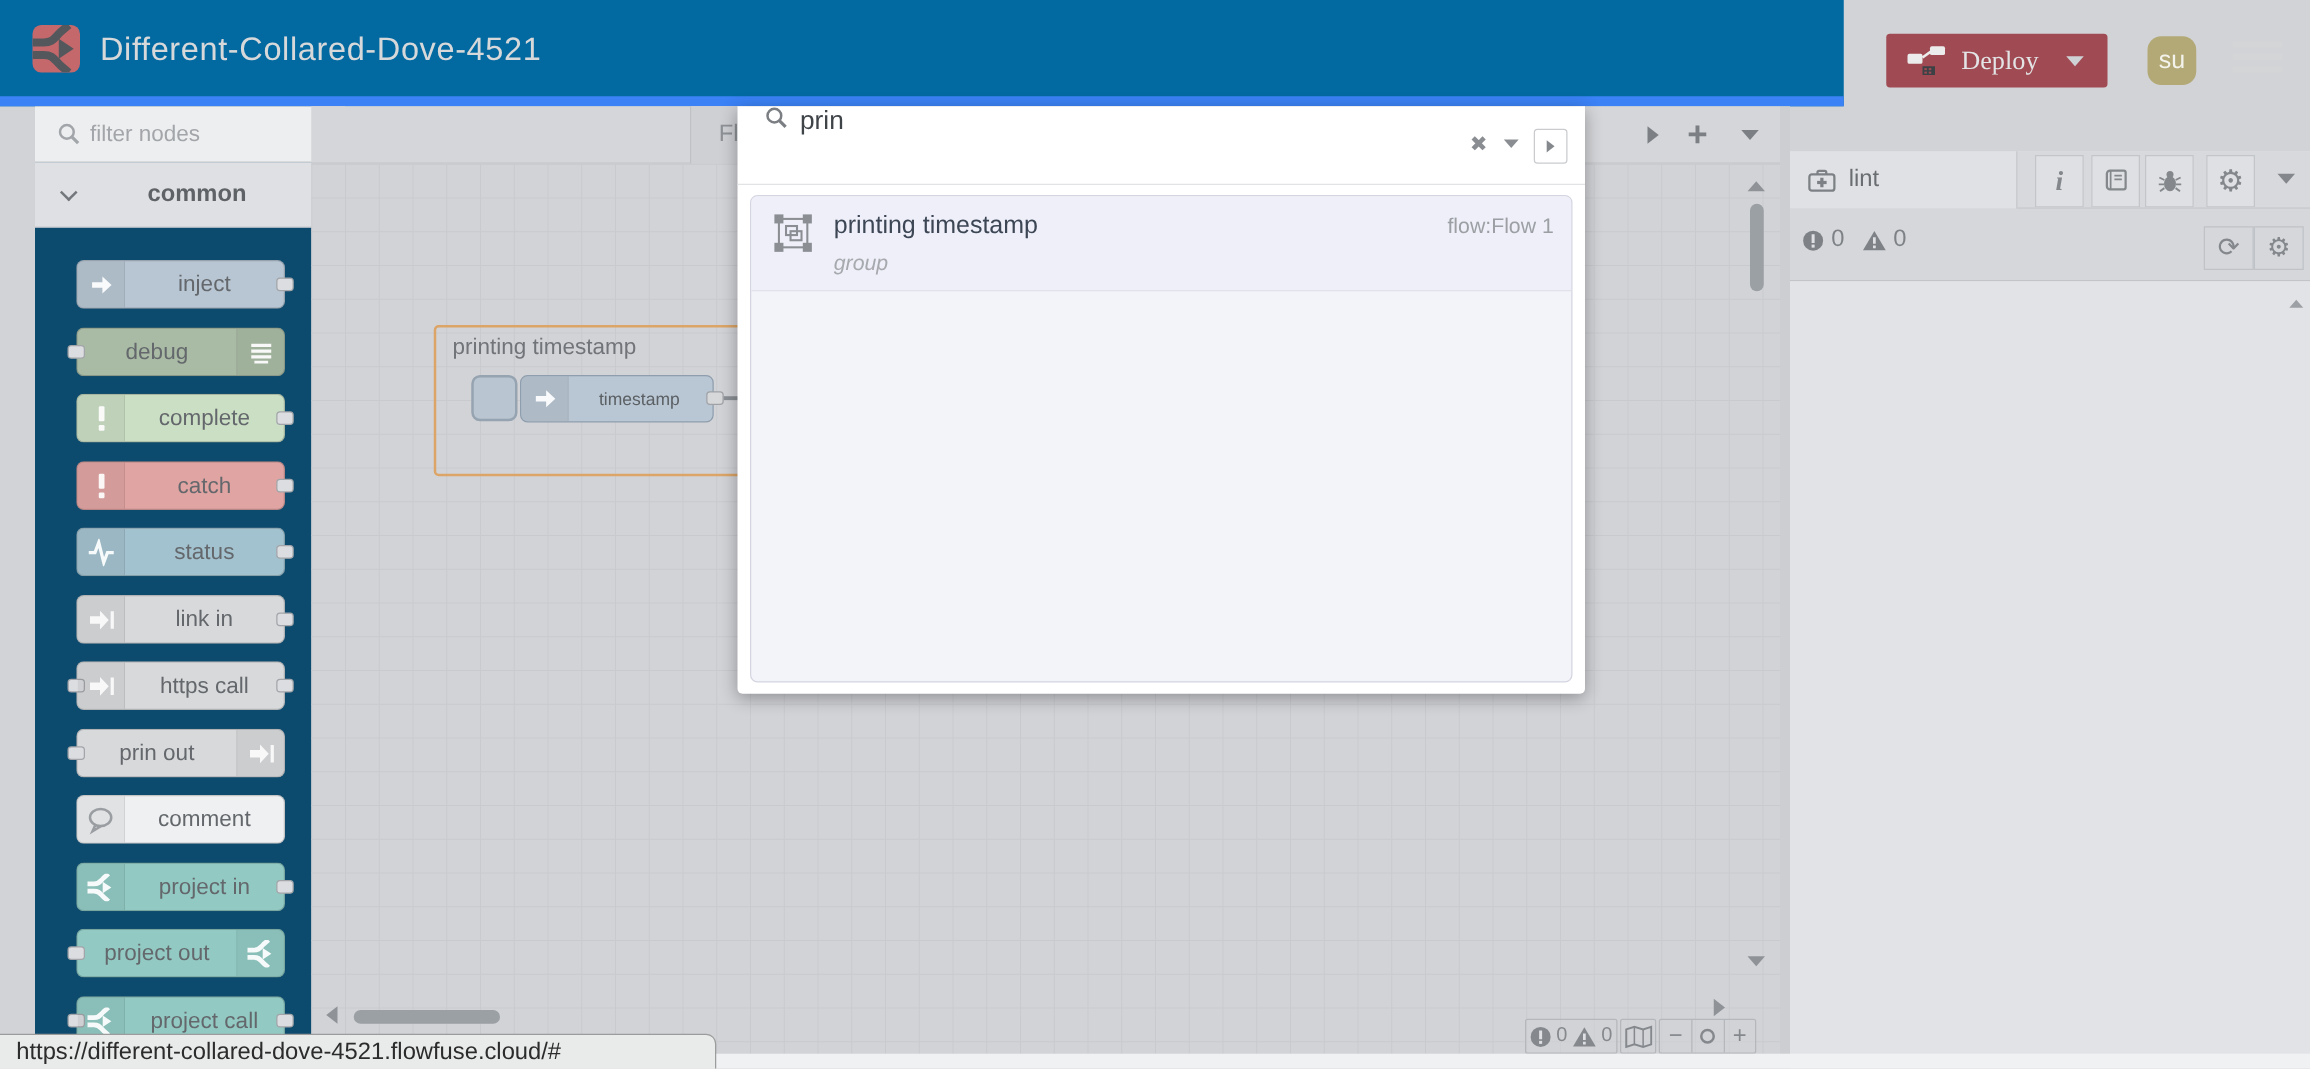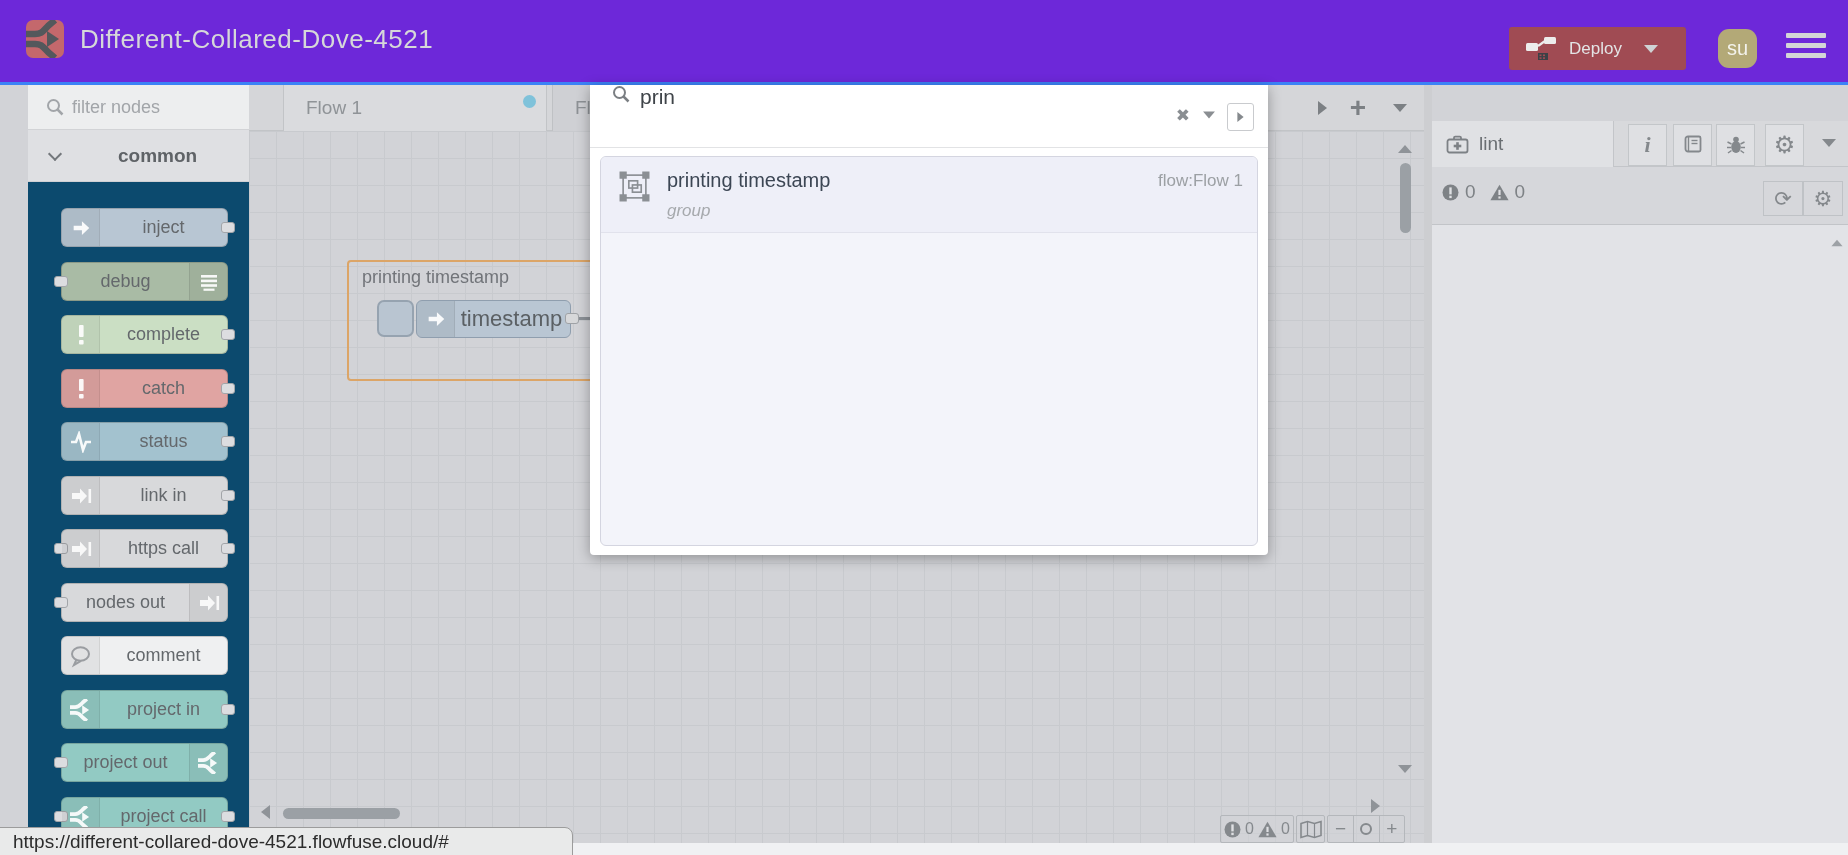--- a/index.html
+++ b/index.html
@@ -5,36 +5,36 @@
   * { margin:0; padding:0; box-sizing:border-box; }
   html,body { background:#f0f1f3; }
   body { font-family:"Liberation Sans", sans-serif; }
   #app {
     position:relative; width:1848px; height:855px; overflow:hidden;
     background:#d2d3d7;
   }
 
   
   #header {
-    position:absolute; left:0; top:0; width:1848px; height:85px;
-    background:#6d28d9; border-bottom:3px solid #3b82f6;
+    position:absolute; left:0; top:0; width:1475px; height:85px;
+    background:#0369a1; border-bottom:8px solid #3b82f6;
   }
   #logo {
     position:absolute; left:26px; top:20px; width:38px; height:38px;
     background:#c4686c; border-radius:7px; overflow:hidden;
   }
   #app-title {
     position:absolute; left:80px; top:24px; font-size:26px; color:#d6d8d9; letter-spacing:.5px;
   }
   #deploy-btn {
     position:absolute; left:1509px; top:27px; width:177px; height:43px;
     background:#a04b53; border-radius:3px; display:flex; align-items:center; cursor:pointer;
   }
   #deploy-btn .dicon { margin-left:16px; height:27px; }
-  #deploy-btn .dlabel { color:#e3e4e5; font-size:17px; margin-left:12px; }
+  #deploy-btn .dlabel { color:#e3e4e5; font-size:21px; margin-left:12px;font-family:Liberation Serif, serif; }
   #deploy-btn .tri-down { margin-left:22px; color:#cfd2d4; }
   #avatar {
     position:absolute; left:1718px; top:29px; width:39px; height:39px; border-radius:11px;
     background:#b3a977; color:#f3f3ec; font-size:20px; display:flex; align-items:center; justify-content:center;
     cursor:pointer;
   }
   #hamburger { position:absolute; left:1786px; top:33px; width:40px; height:30px; cursor:pointer; }
   #hamburger .bar { height:5px; background:#d3d5d6; margin-bottom:5px; border-radius:1px; }
 
   .tri-down { width:0; height:0; border-left:7px solid transparent; border-right:7px solid transparent; border-top:8px solid currentColor; display:inline-block; }
@@ -128,21 +128,21 @@
   #flow-group .gtitle { position:absolute; left:13px; top:5px; font-size:18px; color:#717479; }
   #inject-button {
     position:absolute; left:128px; top:169px; width:37px; height:37px;
     background:#b9c5d1; border:2px solid #96a3b0; border-radius:7px; cursor:pointer;
   }
   #inject-node {
     position:absolute; left:167px; top:169px; width:155px; height:38px;
     background:#b9c6d3; border:1px solid #8f9eae; border-radius:6px; cursor:pointer;
   }
   #inject-node .pal-icon { left:0; border-right:1px solid rgba(0,0,0,.08); border-radius:5px 0 0 5px; }
-  #inject-node .nlabel { position:absolute; right:0; width:117px; height:100%; display:flex; align-items:center; justify-content:center; font-size:22px; color:#5b6064; }
+  #inject-node .nlabel { position:absolute; right:0; width:117px; height:100%; display:flex; align-items:center; justify-content:center; font-size:14px; color:#5b6064; }
   #inject-port { position:absolute; left:316px; top:182px; width:14px; height:11px; background:#d7d8da; border:1px solid #9fa2a6; border-radius:3px; }
   #inject-wire { position:absolute; left:330px; top:186px; width:15px; height:3px; background:#8b9096; }
 
   
   .cfoot { position:absolute; border:1px solid #b4b7bb; border-radius:2px; height:28px; color:#85898d; display:flex; align-items:center; background:rgba(210,211,215,.5); }
   #cf-counts { left:971px; top:684px; width:74px; justify-content:center; gap:4px; font-size:16px; }
   #cf-map { left:1047px; top:684px; width:29px; justify-content:center; cursor:pointer; }
   #cf-zoom { left:1078px; top:684px; width:78px; cursor:pointer; }
   #cf-zoom .zcell { width:26px; height:100%; display:flex; align-items:center; justify-content:center; font-size:19px; }
   #cf-zoom .zcell + .zcell { border-left:1px solid #b4b7bb; }
@@ -362,21 +362,21 @@
           <span class="nlabel">https call</span>
         </div>
         <div class="pal-node icon-right" style="top: 498px; background: rgb(216, 217, 219);">
           <span class="port in"></span>
           <span class="pal-icon">
             <svg width="24" height="22" viewBox="0 0 24 22">
               <path d="M3 8 h8 V3.5 l7 7.5 -7 7.5 V14 H3 z" fill="#fff" opacity=".85"></path>
               <rect x="19.5" y="4" width="2.6" height="14" fill="#fff" opacity=".85"></rect>
             </svg>
           </span>
-          <span class="nlabel">nodes out</span>
+          <span class="nlabel">prin out</span>
         </div>
         <div class="pal-node icon-left" style="top: 551px; background: rgb(239, 240, 241);">
           <span class="pal-icon">
             <svg width="24" height="24" viewBox="0 0 24 24">
               <ellipse cx="11.5" cy="10" rx="8.5" ry="6.8" fill="none" stroke="#9a9da1" stroke-width="2"></ellipse>
               <path d="M7.5 15.5 l-2.5 5.5 7 -4.2" fill="none" stroke="#9a9da1" stroke-width="2"></path>
             </svg>
           </span>
           <span class="nlabel">comment</span>
         </div>
@@ -420,24 +420,20 @@
           </span>
           <span class="nlabel">project call</span>
         </div>
       </div>
     <span id="pal-scroll-up" class="tri-up"></span>
     <div id="pal-scroll-thumb"></div>
     <span id="pal-scroll-down" class="tri-down"></span>
   </div>
 
   <div id="tabbar">
-    <div id="tab-flow1">
-      <span class="tab-label">Flow 1</span>
-      <span class="dot"></span>
-    </div>
     <div id="tab-partial">
       <span class="tab-label">Fl</span>
     </div>
     <div id="btn-tab-next" class="tabbar-btn">
         <span class="tri-right"></span>
       </div>
     <div id="btn-tab-add" class="tabbar-btn">+</div>
     <div id="btn-tab-list" class="tabbar-btn">
         <span class="tri-down"></span>
       </div>

